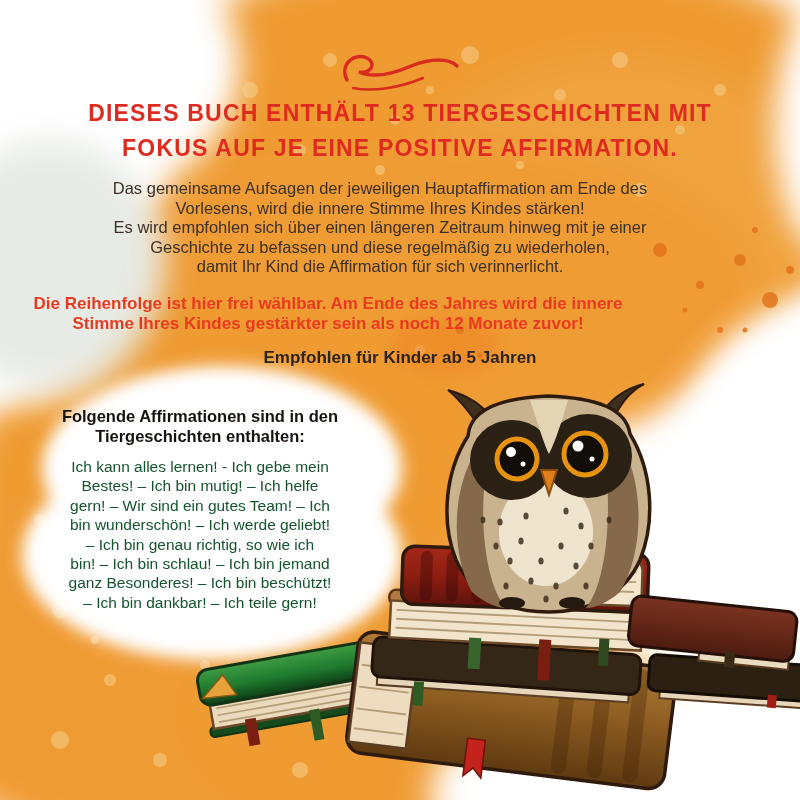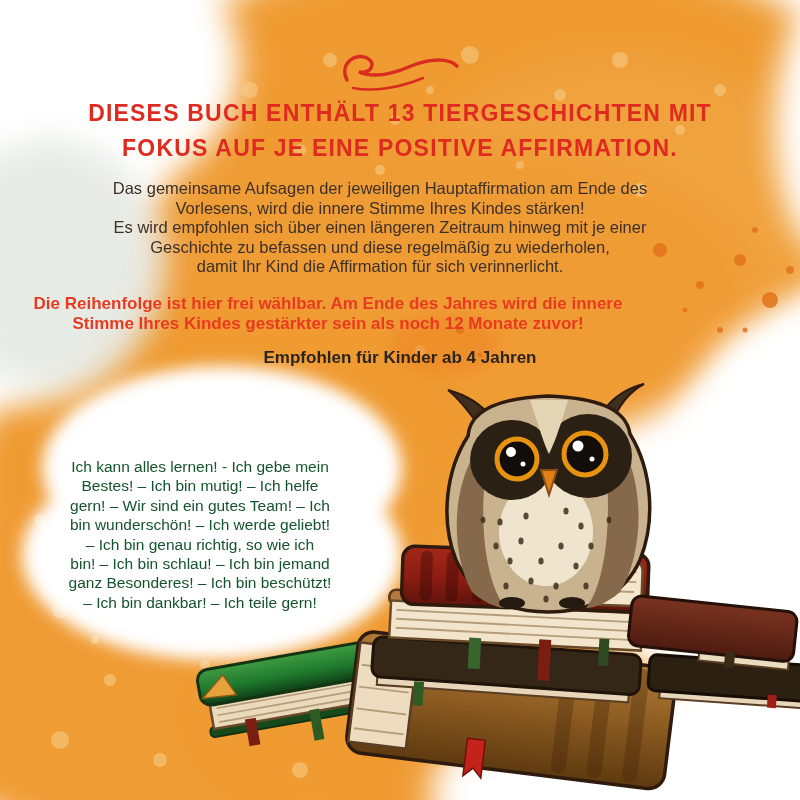--- a/index.html
+++ b/index.html
@@ -255,21 +255,23 @@
 
   <div class="txt heading">DIESES BUCH ENTHÄLT 13 TIERGESCHICHTEN MIT
 FOKUS AUF JE EINE POSITIVE AFFIRMATION.</div>
   <div class="txt intro">Das gemeinsame Aufsagen der jeweiligen Hauptaffirmation am Ende des
 Vorlesens, wird die innere Stimme Ihres Kindes stärken!
 Es wird empfohlen sich über einen längeren Zeitraum hinweg mit je einer
 Geschichte zu befassen und diese regelmäßig zu wiederholen,
 damit Ihr Kind die Affirmation für sich verinnerlicht.</div>
   <div class="txt highlight">Die Reihenfolge ist hier frei wählbar. Am Ende des Jahres wird die innere
 Stimme Ihres Kindes gestärkter sein als noch 12 Monate zuvor!</div>
-  <div class="txt recommend">Empfohlen für Kinder ab 4 Jahren</div>
+  <div class="txt recommend">Empfohlen für Kinder ab 5 Jahren</div>
+  <div class="txt bubble-title">Folgende Affirmationen sind in den
+Tiergeschichten enthalten:</div>
   <div class="txt bubble-list">Ich kann alles lernen! - Ich gebe mein
 Bestes! – Ich bin mutig! – Ich helfe
 gern! – Wir sind ein gutes Team! – Ich
 bin wunderschön! – Ich werde geliebt!
 – Ich bin genau richtig, so wie ich
 bin! – Ich bin schlau! – Ich bin jemand
 ganz Besonderes! – Ich bin beschützt!
 – Ich bin dankbar! – Ich teile gern!</div>
 
 </div>

